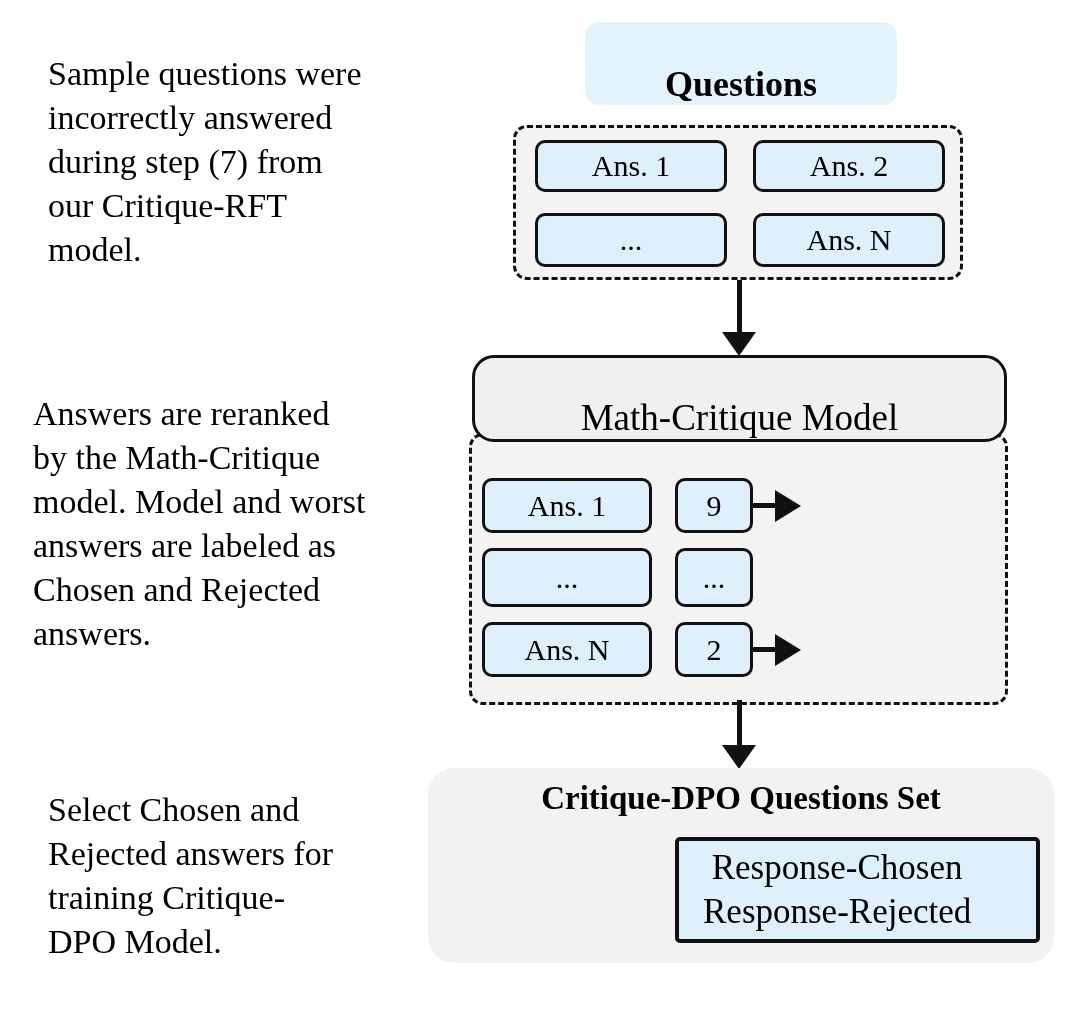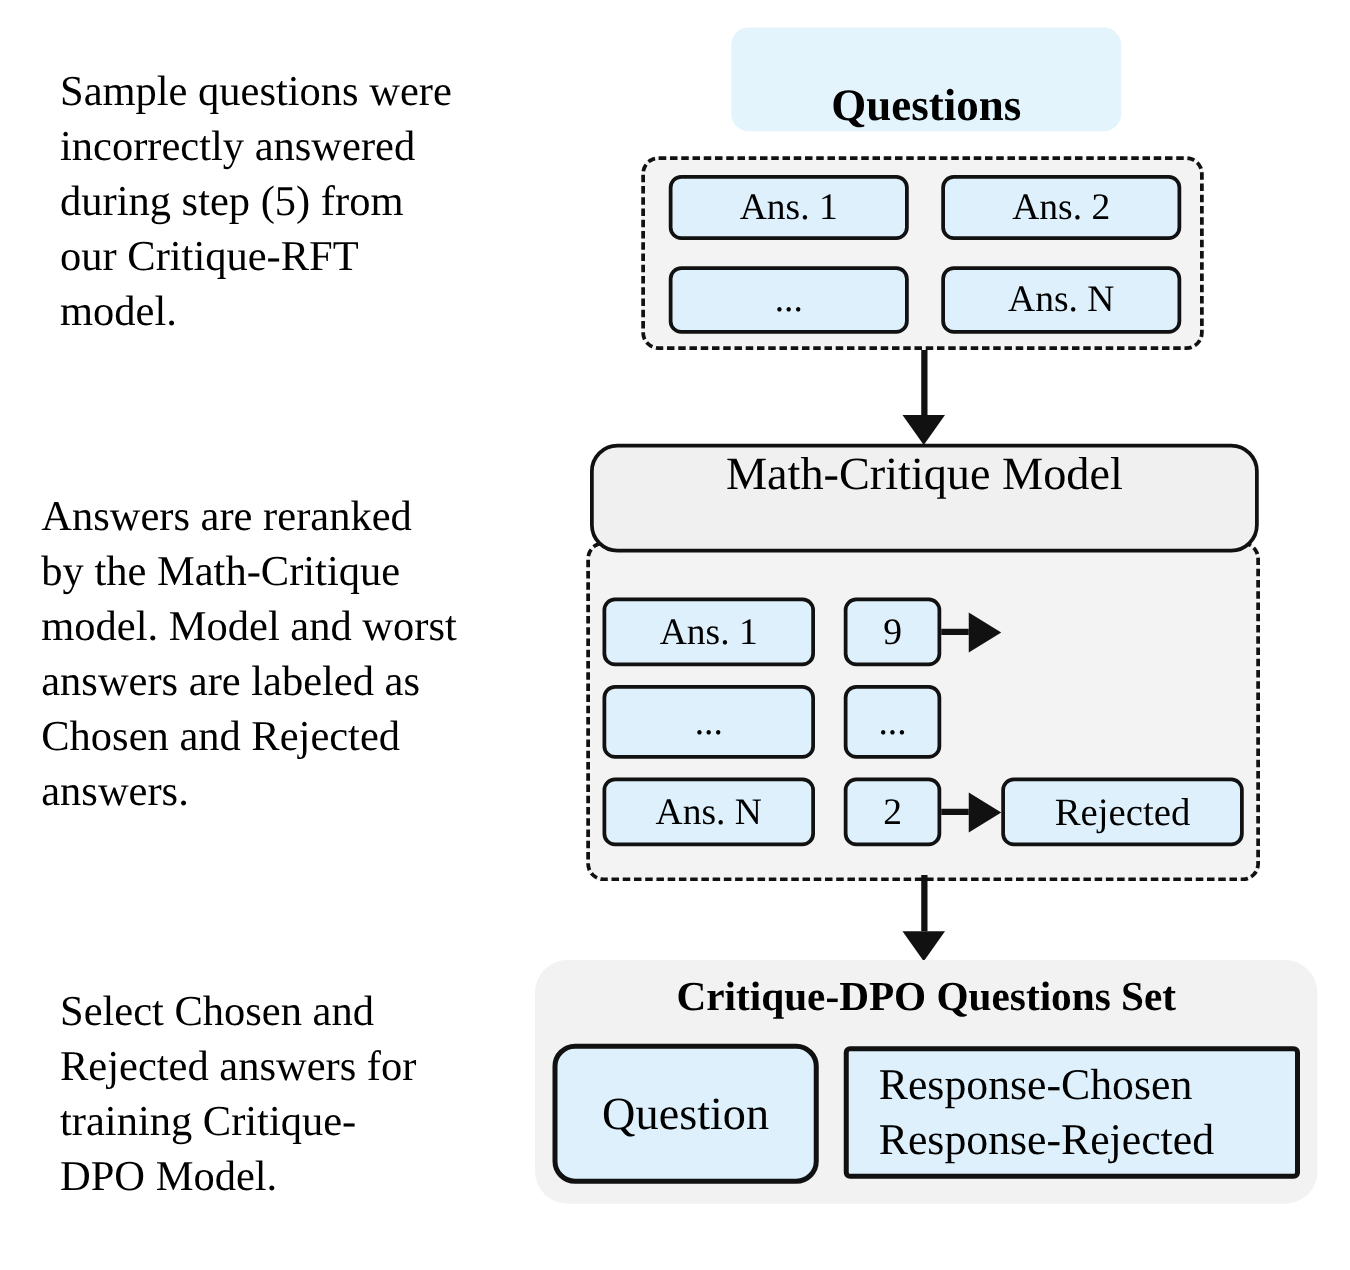--- a/index.html
+++ b/index.html
@@ -43,37 +43,38 @@
   }
   #sample-box{left:513px;top:125px;width:450px;height:155px;}
   #rerank-box{left:469px;top:433px;width:539px;height:272px;}
 
   .blue-box{
     background:#ddf0fb;
     border:3px solid #111;
     border-radius:10px;
     display:flex;align-items:center;justify-content:center;
     font-size:30px;
+    text-align:center;
   }
 
   
   .grid-ans{position:absolute;width:192px;height:52px;}
   #ans-a{left:19px;top:12px;}
   #ans-b{left:237px;top:12px;}
   #ans-c{left:19px;top:85px;height:54px;}
   #ans-d{left:237px;top:85px;height:54px;}
 
   
   .model-box{
     position:absolute;
     left:472px;top:355px;width:535px;height:87px;
     background:#f0f0f0;
     border:3px solid #111;
     border-radius:22px;
-    display:flex;align-items:flex-start;justify-content:center;
+    display:flex;align-items:flex-end;justify-content:center;
     font-size:37px;
     z-index:2;
   }
 
   
   .rank-row{
     position:absolute;
     left:10px;
     height:55px;
     display:flex;align-items:center;
@@ -131,21 +132,21 @@
     white-space:pre-line;
     justify-content:flex-start;
     padding-left:24px;
   }
 </style>
 </head>
 <body>
 
 <div class="note" id="note-1">Sample questions were
 incorrectly answered
-during step (5) from
+during step (7) from
 our Critique-RFT
 model.</div>
 <div class="note" id="note-2">Answers are reranked
 by the Math-Critique
 model. Model and worst
 answers are labeled as
 Chosen and Rejected
 answers.</div>
 <div class="note" id="note-3">Select Chosen and
 Rejected answers for
@@ -207,33 +208,27 @@
     <div class="blue-box ans-md">
       <span>Ans. N</span>
     </div>
     <div class="blue-box score-box">
       <span>2</span>
     </div>
     <div class="harrow">
       <div class="stem"></div>
       <div class="head"></div>
     </div>
-    <div class="blue-box label-box">
-      <span>Rejected</span>
-    </div>
   </div>
 </div>
 
 <div class="varrow" id="arrow-2">
   <div class="stem"></div>
   <div class="head"></div>
 </div>
 
 <div class="train-box">
   <div class="train-title">Critique-DPO Questions Set</div>
-  <div class="blue-box question-box">
-    <span>Question</span>
-  </div>
   <div class="blue-box response-box">
     <span>Response-Chosen
 Response-Rejected</span>
   </div>
 </div>
 
 </body></html>

